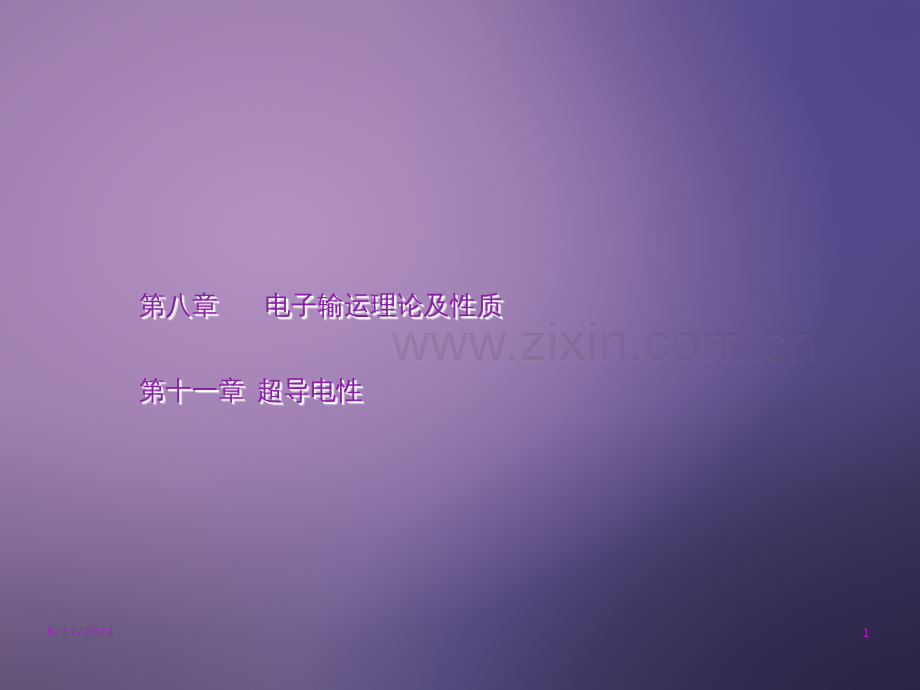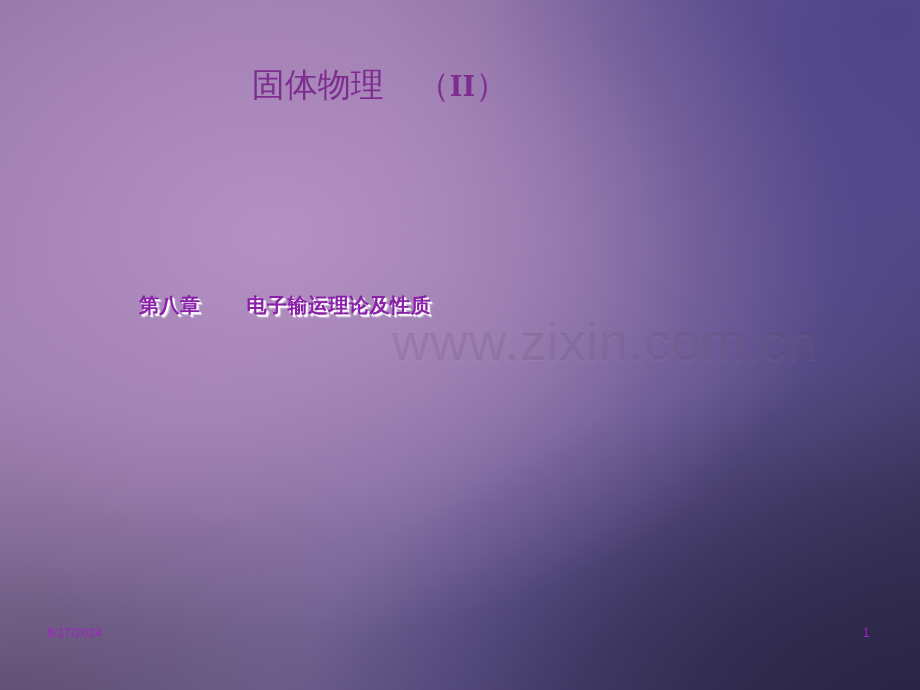--- a/index.html
+++ b/index.html
@@ -64,41 +64,41 @@
   
   #body-list {
     position: absolute;
     left: 139px;
     top: 283px;
     width: 700px;
     z-index: 3;
   }
   .chapter-line {
     font-family: "DejaVu Sans", "Liberation Sans", sans-serif;
-    font-size: 20px;
-    font-weight: bold;
+    font-size: 26px;
+    font-weight: normal;
     color: #8a1fa8;
     line-height: 45px;
     height: 85px;
     white-space: nowrap;
     letter-spacing: 0.5px;
     text-shadow:
        2px 2px 0 rgba(255,255,255,0.95),
        3px 3px 1px rgba(255,255,255,0.55);
   }
   .chapter-line .num { }
   .chapter-line .gap-wide { display: inline-block; width: 46px; }
   .chapter-line .gap-narrow { display: inline-block; width: 12px; }
 
   
   #footer-date {
     position: absolute;
     left: 47px;
     top: 626px;
-    font-family: Liberation Sans, sans-serif;
+    font-family: Liberation Mono, monospace;
     font-size: 12px;
     color: #a520c4;
     letter-spacing: 0.2px;
     z-index: 3;
     text-align: center;
   }
   #footer-page {
     position: absolute;
     left: 856px;
     top: 625px;
@@ -110,27 +110,27 @@
     z-index: 3;
   }
 </style>
 </head>
 <body>
 
 <div id="slide">
 
   <div id="watermark">www.zixin.com.cn</div>
 
-  <div id="title"><span>固体物理</span><span>　</span><span>（</span><span class="rom">II</span><span>）</span></div>
 
   <div id="body-list">
 
     <div class="chapter-line"><span class="num">第八章</span><span class="gap-wide"></span><span class="nm">电子输运理论及性质</span></div>
 
 
 
+    <div class="chapter-line"><span class="num">第十一章</span><span class="gap-narrow"></span><span class="nm">超导电性</span></div>
 
   </div>
 
   <div id="footer-date">6/17/2024</div>
   <div id="footer-page">1</div>
 
 </div>
 
 </body></html>

